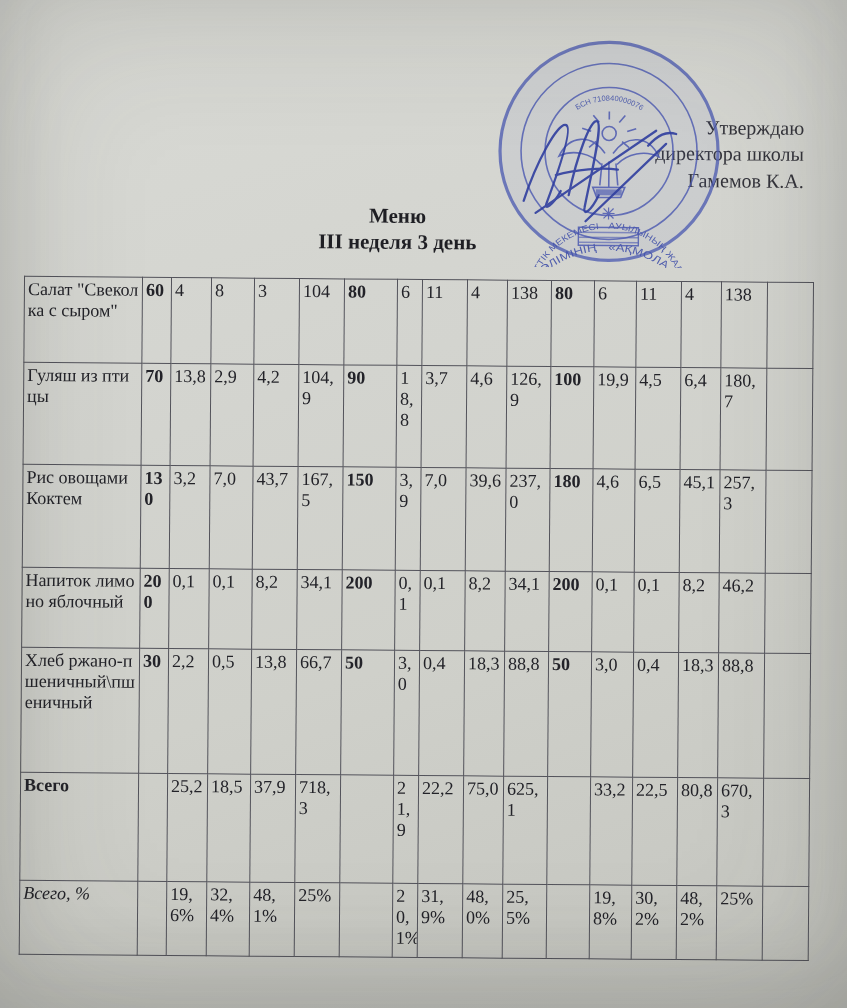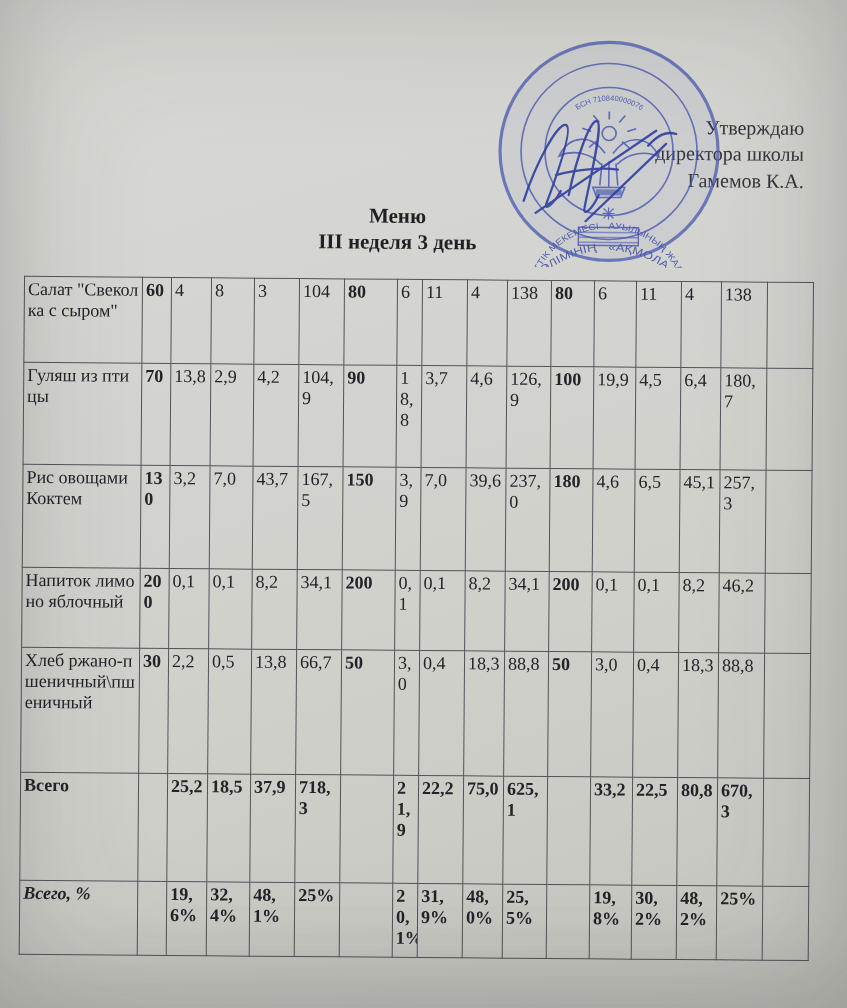--- a/index.html
+++ b/index.html
@@ -35,21 +35,21 @@
     position:absolute;left:24px;top:277px;width:789px;height:678px;
     border-collapse:collapse;table-layout:fixed;
     font-size:18px;line-height:1.18;color:#232329;
   }
   table.menu td{
     border:1px solid #53535b;vertical-align:top;padding:2px 3px;
     word-break:break-all;overflow:hidden;
   }
   td.name-cell{word-break:normal;overflow-wrap:anywhere;padding-left:6px;padding-top:3px;}
   td.grams{font-weight:bold;}
-  tr.row-total td, tr.row-percent td{font-weight:bold;}
+  tr.row-total td, tr.row-percent td{font-weight:normal;}
   tr.row-percent td.name-cell{font-style:italic;}
   tr.row-total td.name-cell{font-weight:bold;margin-top:26px;}
   table.menu tr:nth-child(1){height:86px;}
   table.menu tr:nth-child(2){height:102px;}
   table.menu tr:nth-child(3){height:103px;}
   table.menu tr:nth-child(4){height:80px;}
   table.menu tr:nth-child(5){height:125px;}
   table.menu tr:nth-child(6){height:108px;}
   table.menu tr:nth-child(7){height:74px;}
 </style>

